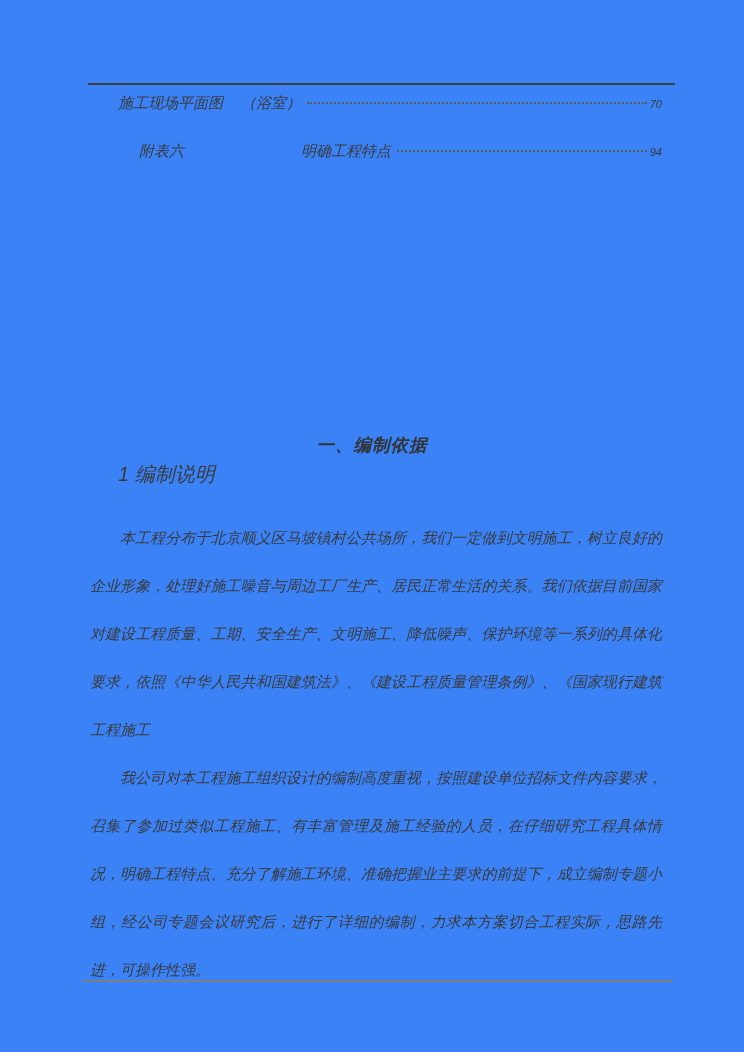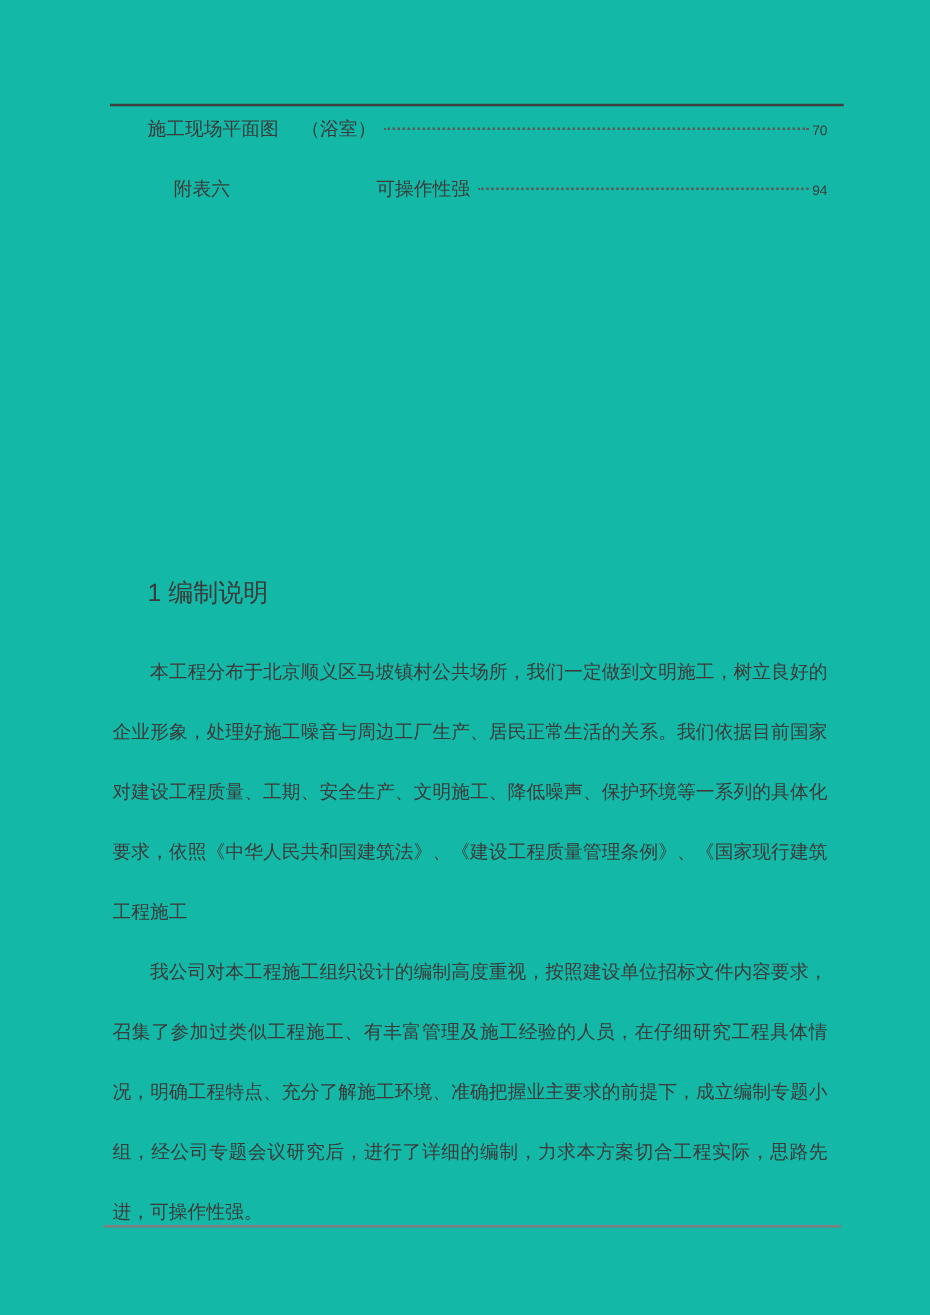--- a/index.html
+++ b/index.html
@@ -5,22 +5,23 @@
   * { margin: 0; padding: 0; box-sizing: border-box; }
   html, body { background: #ffffff; }
   body {
     font-family: "Liberation Sans", "DejaVu Sans", sans-serif;
     color: #333333;
   }
   .page {
     position: relative;
     width: 744px;
     height: 1052px;
-    background: #14b8a6;
+    background: #3b82f6;
     overflow: hidden;
+    font-style: italic;
   }
   .rule-top {
     position: absolute;
     left: 88px;
     top: 83px;
     width: 587px;
     height: 2px;
     background: #3f3f3f;
   }
   .rule-bottom {
@@ -98,26 +99,27 @@
 
   <div class="toc">
     <div class="toc-row">
       <span>施工现场平面图</span>
       <span class="sub-gap">（浴室）</span>
       <span class="toc-leader"></span>
       <span class="toc-page">70</span>
     </div>
     <div class="toc-row">
       <span class="toc-label-fixed">附表六</span>
-      <span>可操作性强</span>
+      <span>明确工程特点</span>
       <span class="toc-leader"></span>
       <span class="toc-page">94</span>
     </div>
   </div>
 
+  <div class="heading">一、编制依据</div>
 
   <div class="subheading">1 编制说明</div>
 
   <div class="body-text">
     <p>本工程分布于北京顺义区马坡镇村公共场所，我们一定做到文明施工，树立良好的企业形象，处理好施工噪音与周边工厂生产、居民正常生活的关系。我们依据目前国家对建设工程质量、工期、安全生产、文明施工、降低噪声、保护环境等一系列的具体化要求，依照《中华人民共和国建筑法》、《建设工程质量管理条例》、《国家现行建筑工程施工</p>
     <p>我公司对本工程施工组织设计的编制高度重视，按照建设单位招标文件内容要求，召集了参加过类似工程施工、有丰富管理及施工经验的人员，在仔细研究工程具体情况，明确工程特点、充分了解施工环境、准确把握业主要求的前提下，成立编制专题小组，经公司专题会议研究后，进行了详细的编制，力求本方案切合工程实际，思路先进，可操作性强。</p>
   </div>
 
   <div class="rule-bottom"></div>
 

